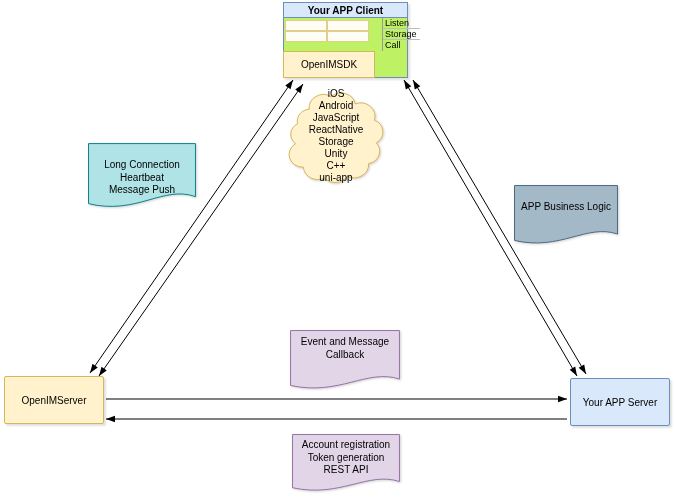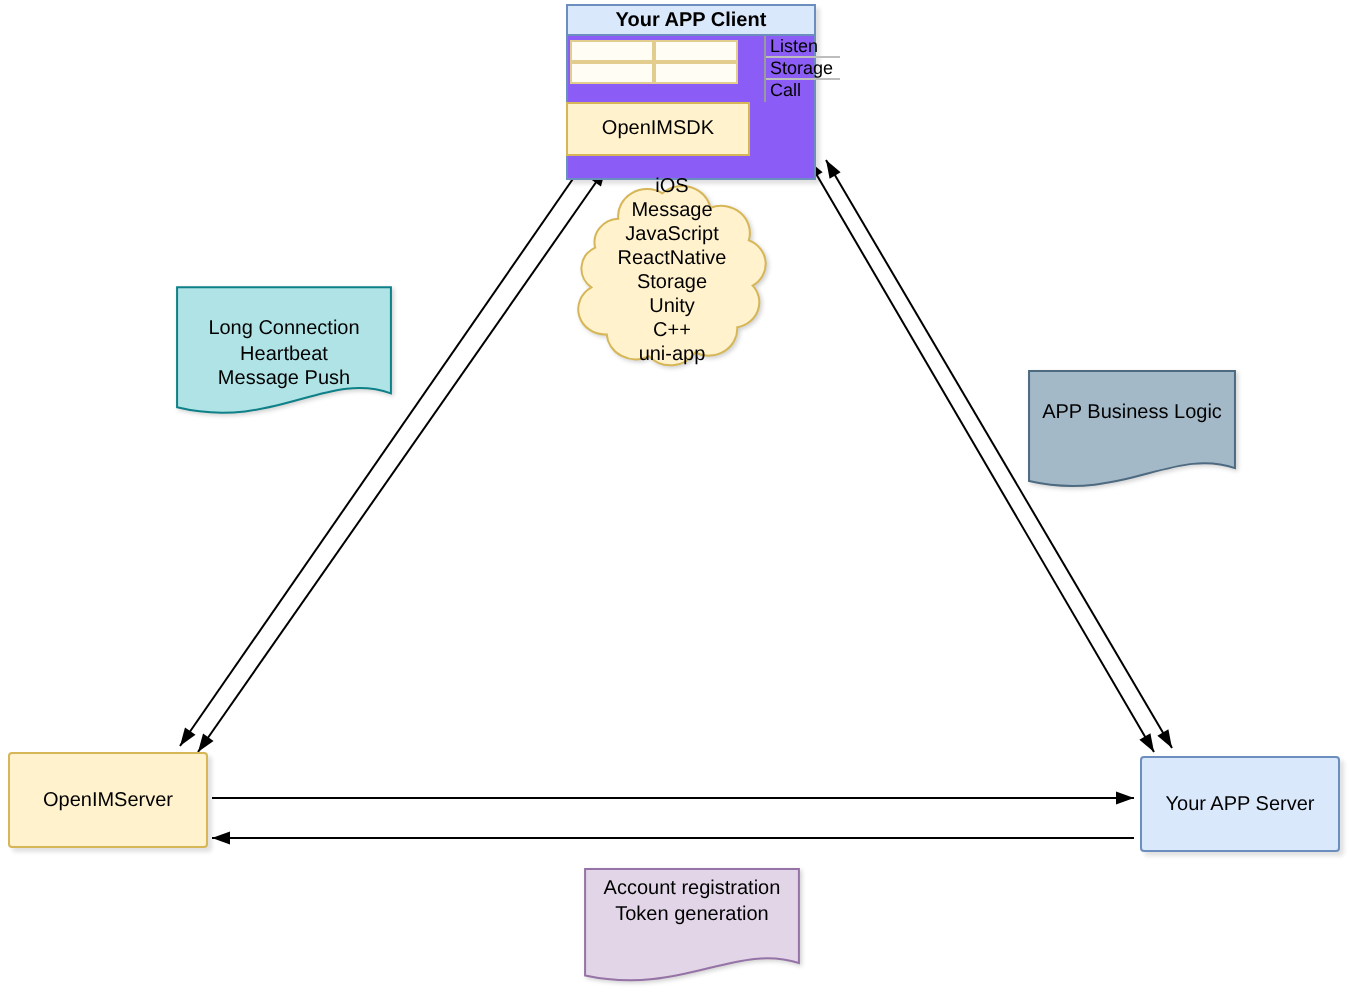--- a/index.html
+++ b/index.html
@@ -5,22 +5,22 @@
   * { box-sizing: border-box; margin: 0; padding: 0; }
   html, body { background: #ffffff; }
   body { font-family: "Liberation Sans", sans-serif; color: #000; }
 
   .canvas { position: relative; width: 675px; height: 500px; background: #fff; overflow: hidden; }
 
   .edges { position: absolute; left: 0; top: 0; width: 675px; height: 500px; }
   .edges line { stroke: #000000; stroke-width: 1; }
 
   
-  .client-box { position: absolute; left: 283px; top: 2px; width: 125px; height: 88px;
-                background: #8b5cf6; border: 1px solid #6c8ebf; box-shadow: 2px 2px 2px rgba(0,0,0,0.12); }
+  .client-box { position: absolute; left: 283px; top: 2px; width: 125px; height: 76px;
+                background: #bef264; border: 1px solid #6c8ebf; box-shadow: 2px 2px 2px rgba(0,0,0,0.12); }
   .client-header { height: 15px; background: #dae8fc; border-bottom: 1px solid #6c8ebf;
                    font-size: 10px; font-weight: bold; text-align: center; line-height: 15px; }
   .client-body { position: relative; height: 59px; }
   .mini-grid { position: absolute; left: 1px; top: 2px; width: 84px; height: 22px;
                display: grid; grid-template-columns: 1fr 1fr; grid-template-rows: 1fr 1fr; }
   .mini-grid .cell { border: 1px solid #e2cd8f; background: #fffdf4; }
   .client-rows { position: absolute; left: 98px; top: 0; width: 38px; border-left: 1px solid #9a9a9a; }
   .crow { height: 11px; font-size: 9px; line-height: 11px; padding-left: 2px; border-bottom: 1px solid #bdbdbd; white-space: nowrap; }
   .crow.last { border-bottom: none; }
   .sdk-box { position: absolute; left: -1px; top: 33px; width: 92px; height: 27px;
@@ -104,21 +104,21 @@
       <div class="sdk-box">OpenIMSDK</div>
     </div>
   </div>
 
   <div class="cloud">
     <svg class="shape-svg" viewBox="0 0 100 115" preserveAspectRatio="none">
       <path class="cloud-path" vector-effect="non-scaling-stroke" d="M22,28 A15,15 0 0 1 45,14 A15,15 0 0 1 70,22 A15,15 0 0 1 90,40 A14,14 0 0 1 92,65 A14,14 0 0 1 84,88 A15,15 0 0 1 62,102 A15,15 0 0 1 38,104 A15,15 0 0 1 16,92 A14,14 0 0 1 8,66 A13,13 0 0 1 10,44 A13,13 0 0 1 22,28 Z"></path>
     </svg>
     <div class="cloud-text">
       <div>iOS</div>
-      <div>Message</div>
+      <div>Android</div>
       <div>JavaScript</div>
       <div>ReactNative</div>
       <div>Storage</div>
       <div>Unity</div>
       <div>C++</div>
       <div>uni-app</div>
     </div>
   </div>
 
   <div class="note note-left">
@@ -134,28 +134,38 @@
 
   <div class="note note-right">
     <svg class="shape-svg" viewBox="0 0 100 60" preserveAspectRatio="none">
       <path class="p-gray" vector-effect="non-scaling-stroke" d="M0.5,0.5 L99.5,0.5 L99.5,46 C70,36 45,62 0.5,52 Z"></path>
     </svg>
     <div class="txt">
       <div>APP Business Logic</div>
     </div>
   </div>
 
+  <div class="note note-ctop">
+    <svg class="shape-svg" viewBox="0 0 100 60" preserveAspectRatio="none">
+      <path class="p-purple" vector-effect="non-scaling-stroke" d="M0.5,0.5 L99.5,0.5 L99.5,46 C70,36 45,62 0.5,52 Z"></path>
+    </svg>
+    <div class="txt">
+      <div>Event and Message</div>
+      <div>Callback</div>
+    </div>
+  </div>
 
   <div class="note note-cbot">
     <svg class="shape-svg" viewBox="0 0 100 60" preserveAspectRatio="none">
       <path class="p-purple" vector-effect="non-scaling-stroke" d="M0.5,0.5 L99.5,0.5 L99.5,46 C70,36 45,62 0.5,52 Z"></path>
     </svg>
     <div class="txt">
       <div>Account registration</div>
       <div>Token generation</div>
+      <div>REST API</div>
     </div>
   </div>
 
   <div class="srv srv-openim">
     <span>OpenIMServer</span>
   </div>
   <div class="srv srv-app">
     <span>Your APP Server</span>
   </div>
 

